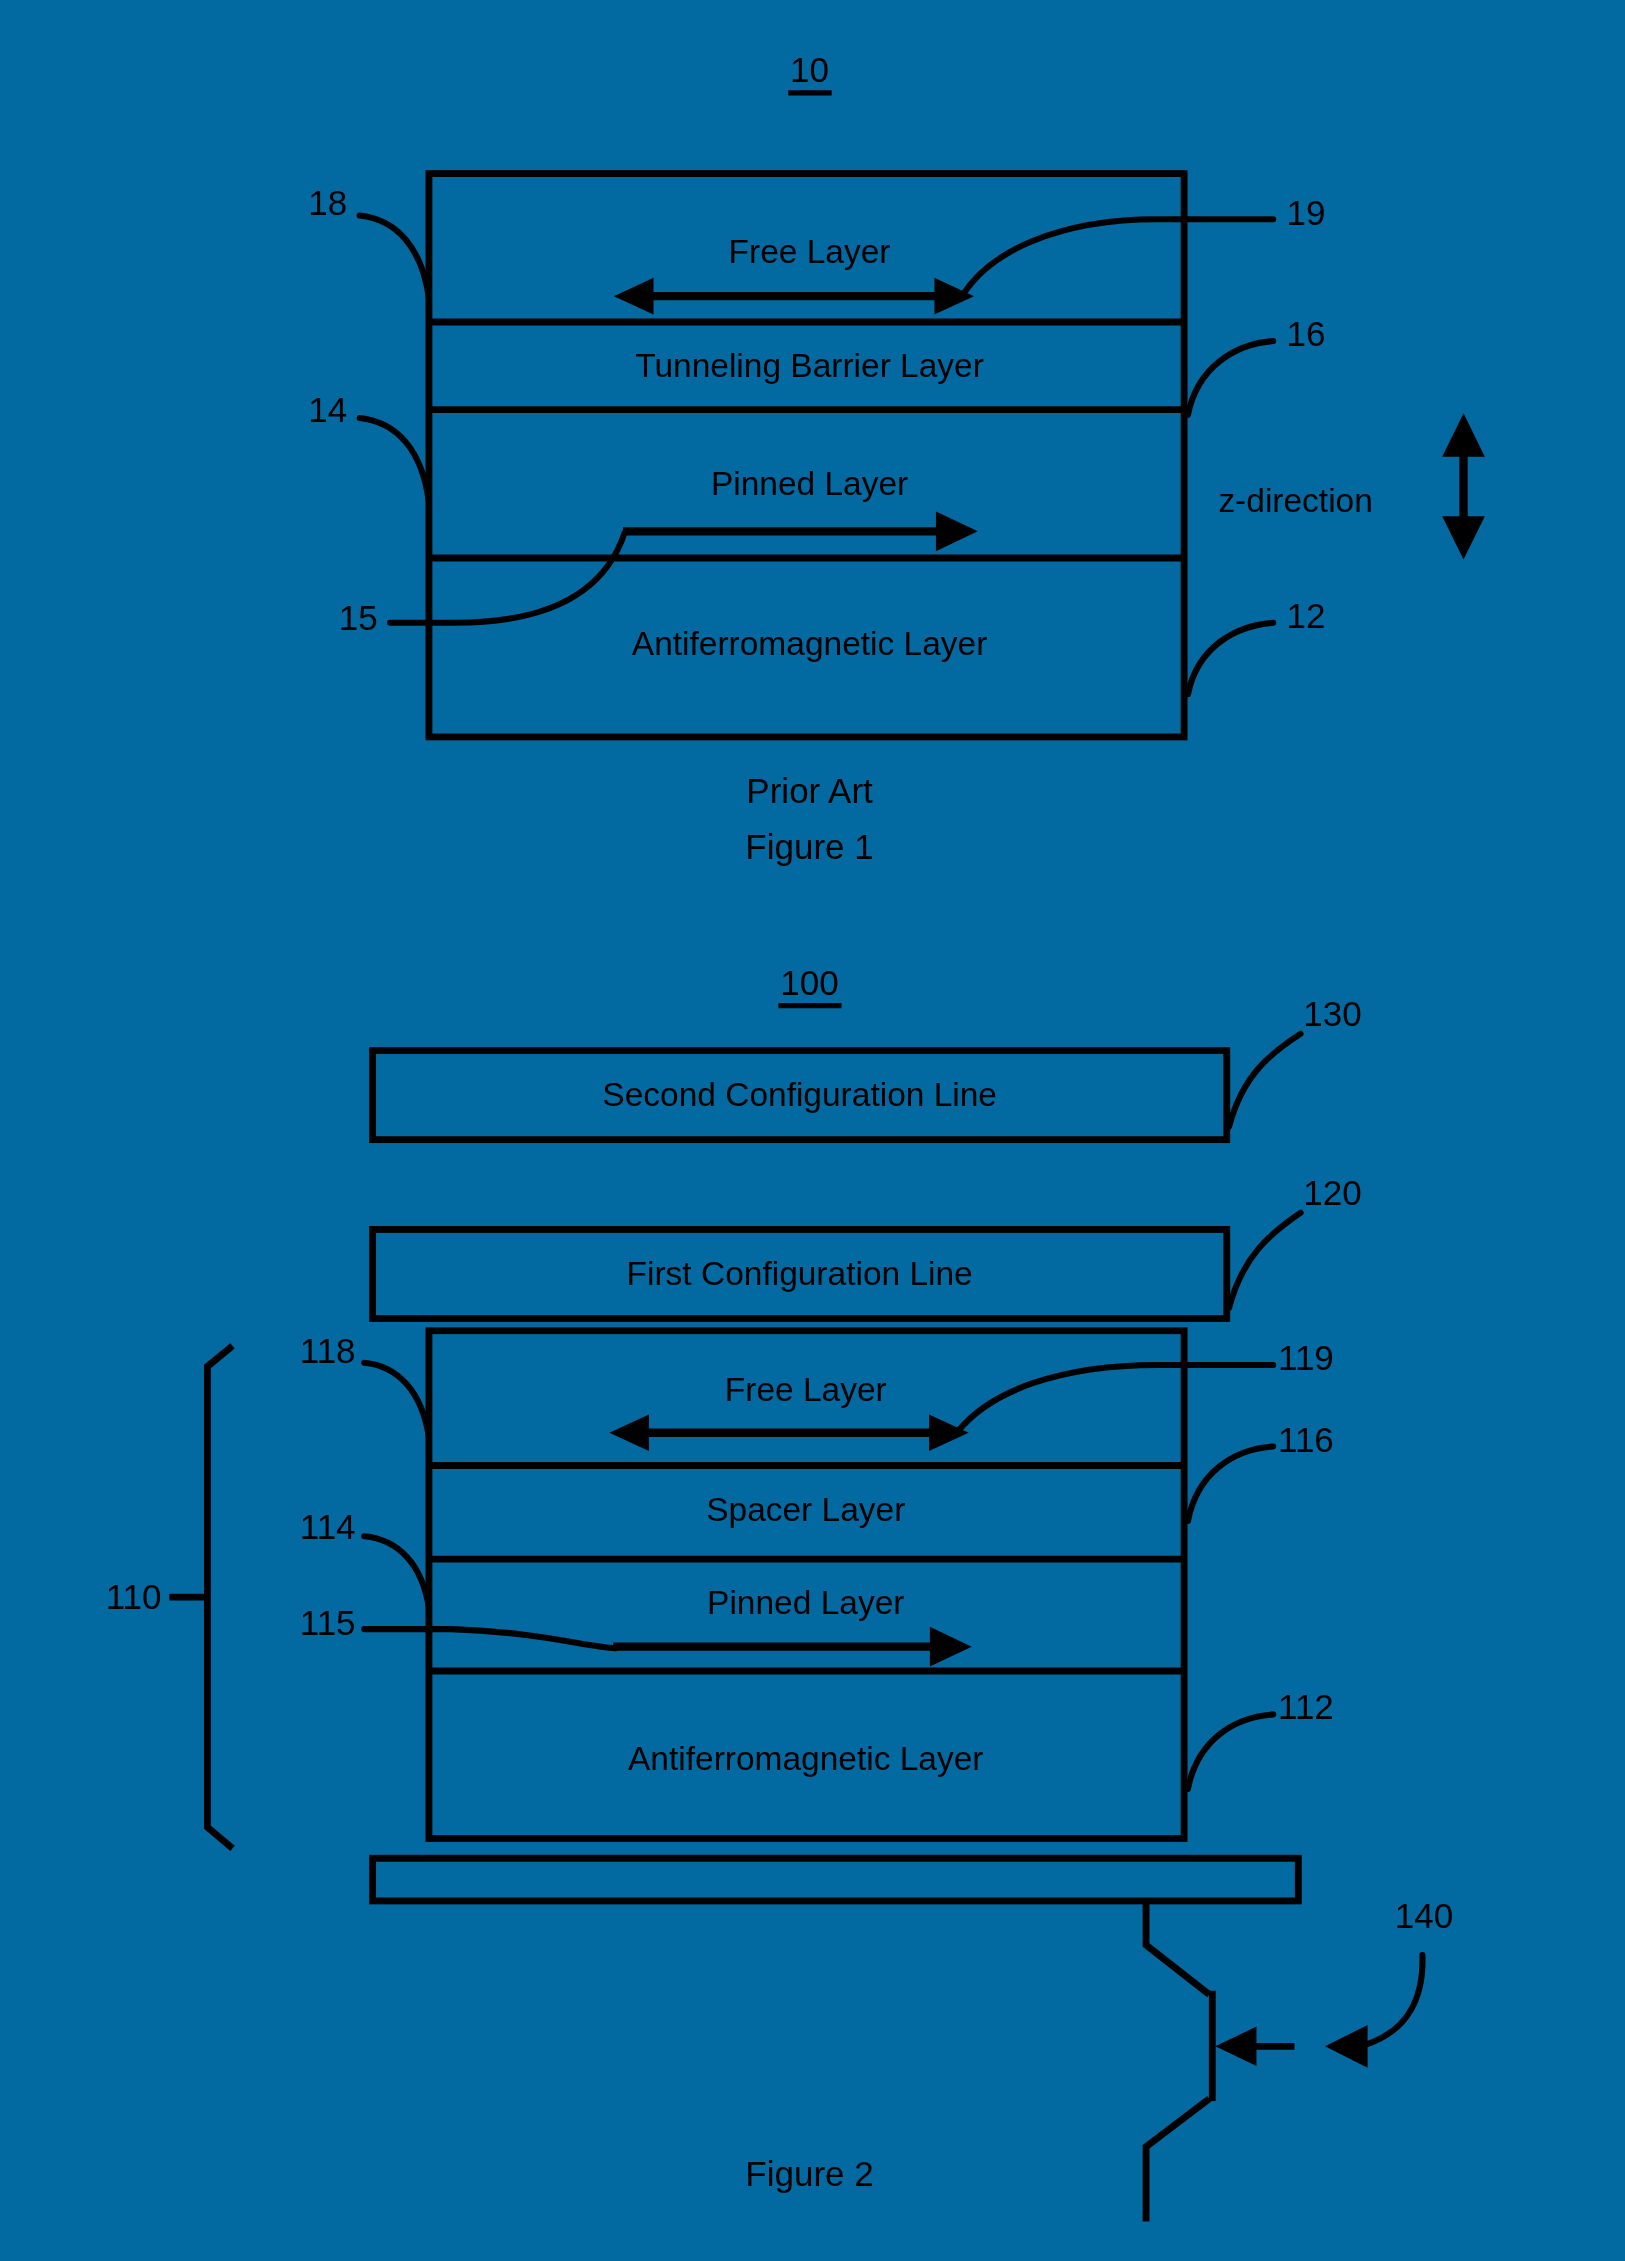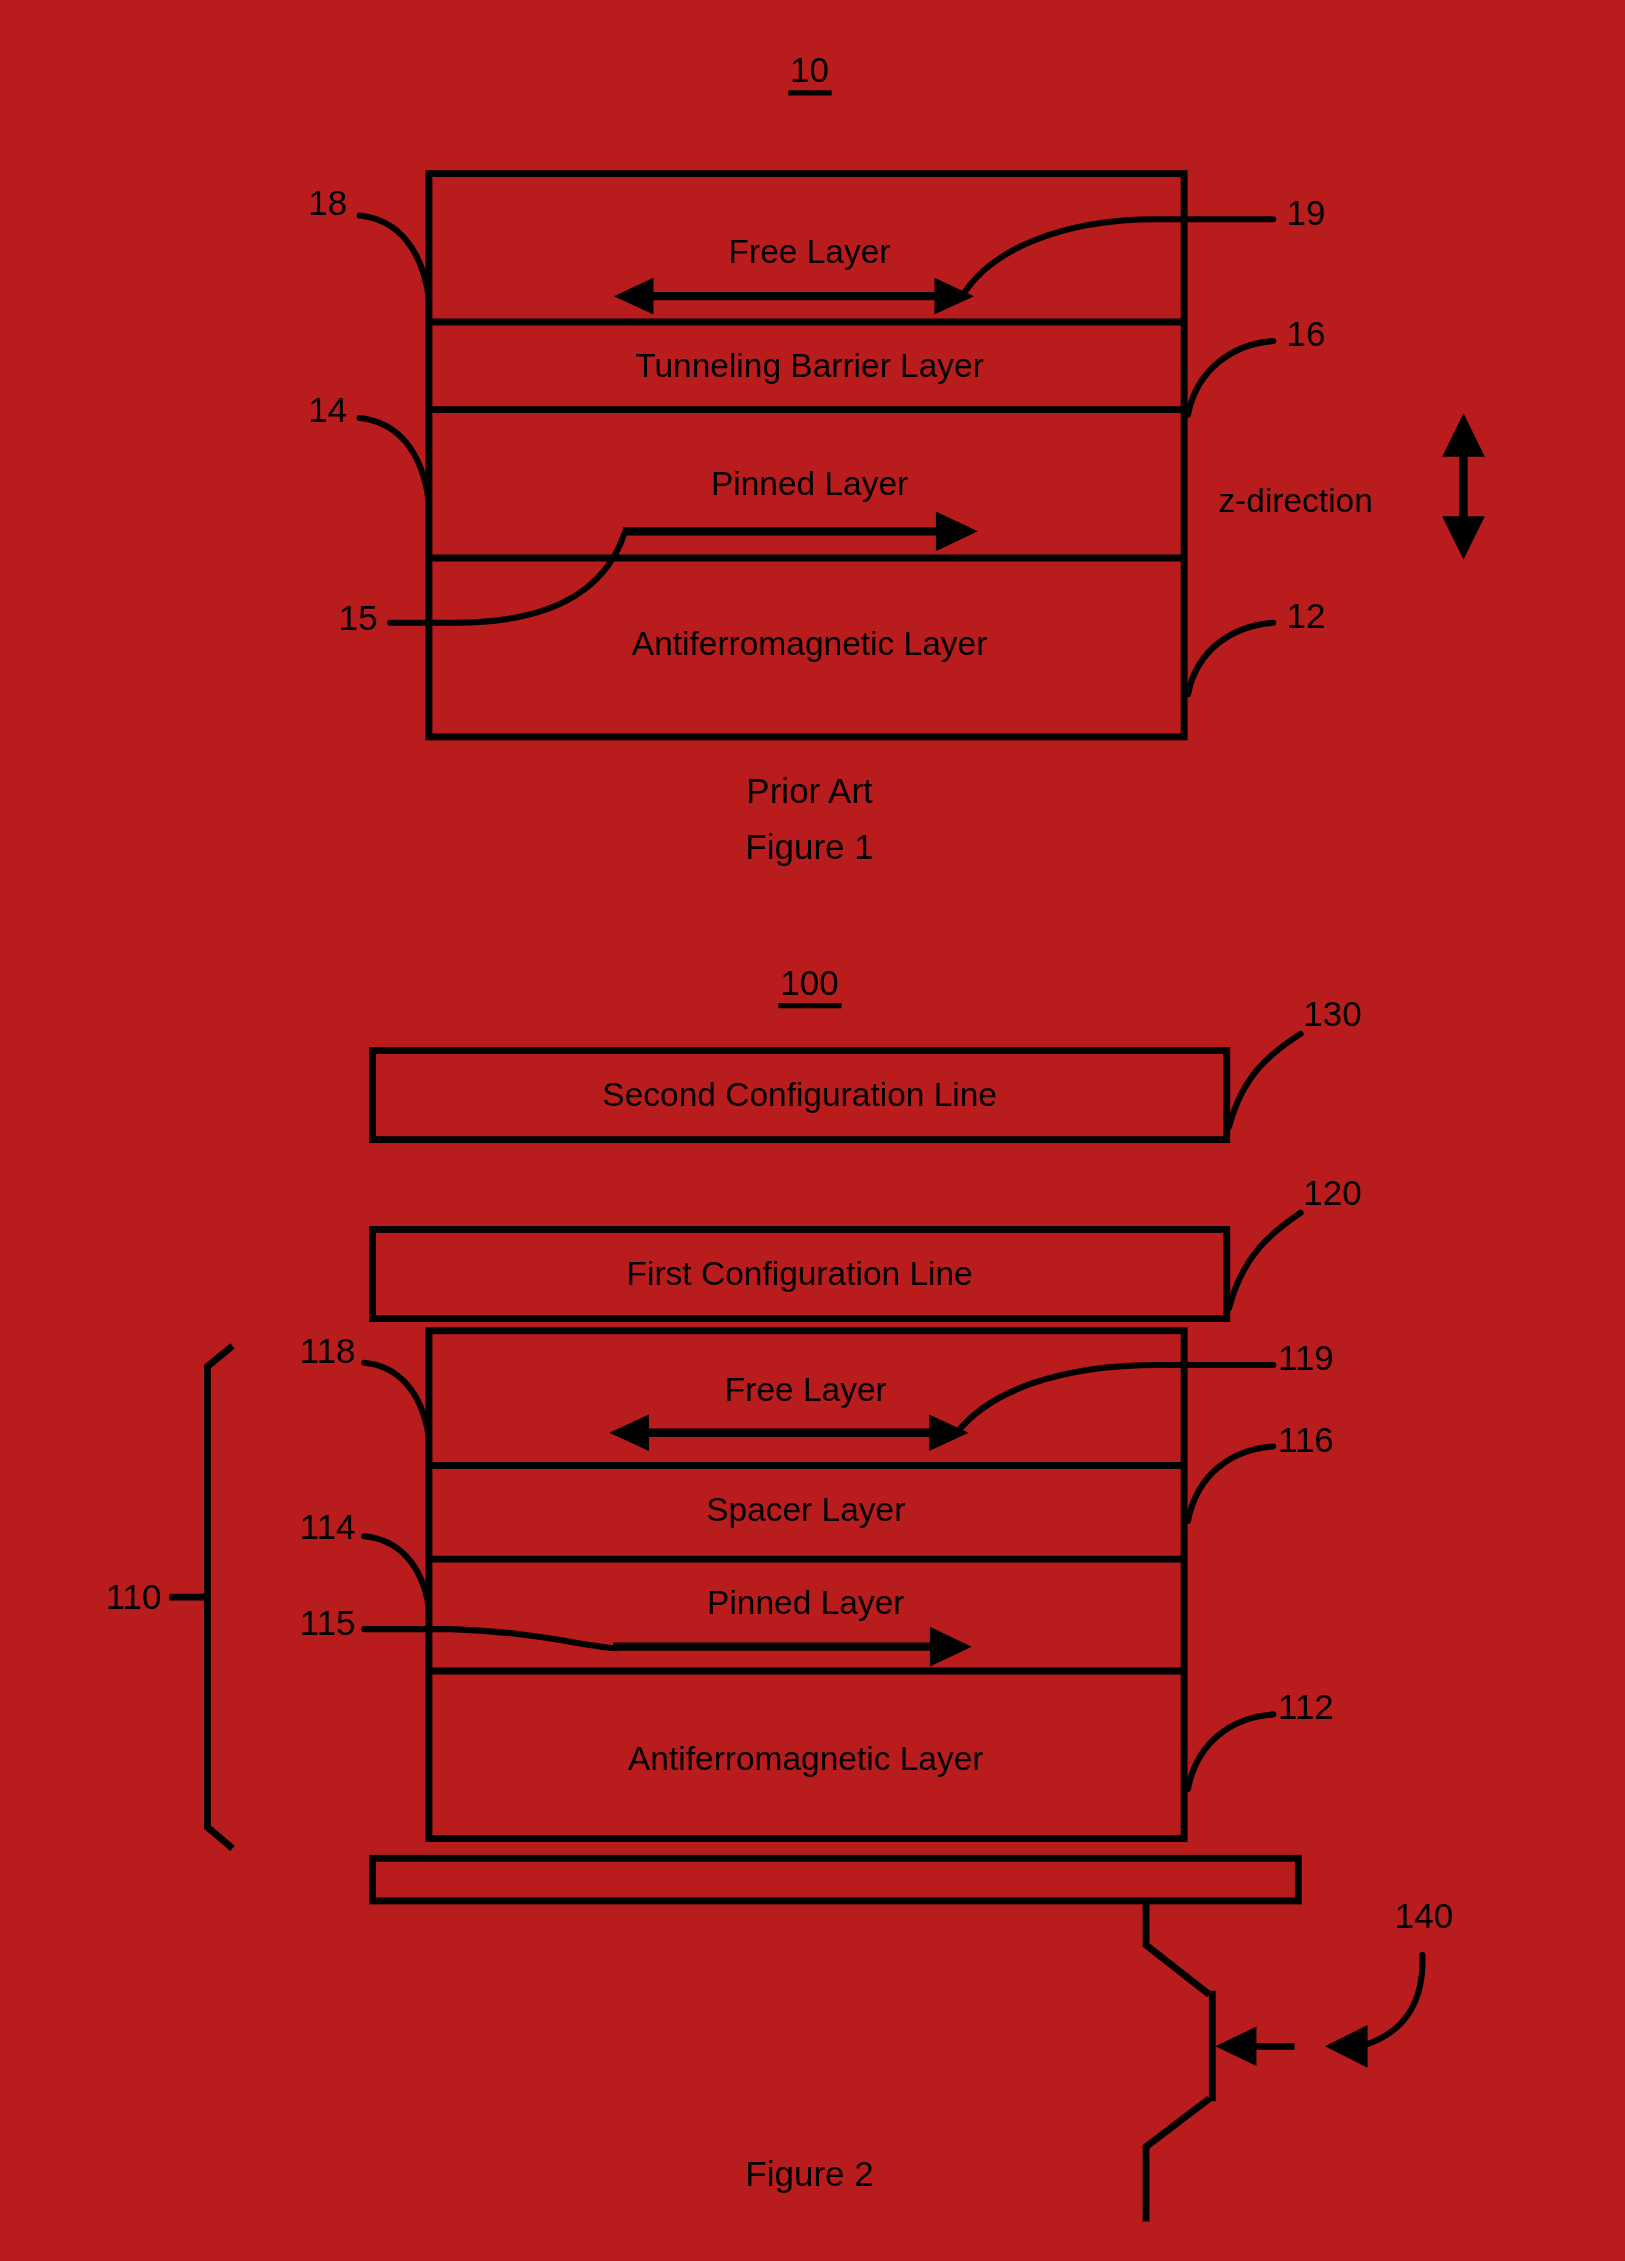--- a/index.html
+++ b/index.html
@@ -11,21 +11,21 @@
     width: 1626px;
     height: 2261px;
     font-family: "Liberation Sans", sans-serif;
     color: #000000;
     overflow: hidden;
   }
   #patent-sheet {
     position: relative;
     width: 1626px;
     height: 2261px;
-    background: #b91c1c;
+    background: #0369a1;
   }
   svg.figure-canvas {
     position: absolute;
     top: 0;
     left: 0;
     width: 1626px;
     height: 2261px;
   }
   svg text {
     font-family: "Liberation Sans", sans-serif;

